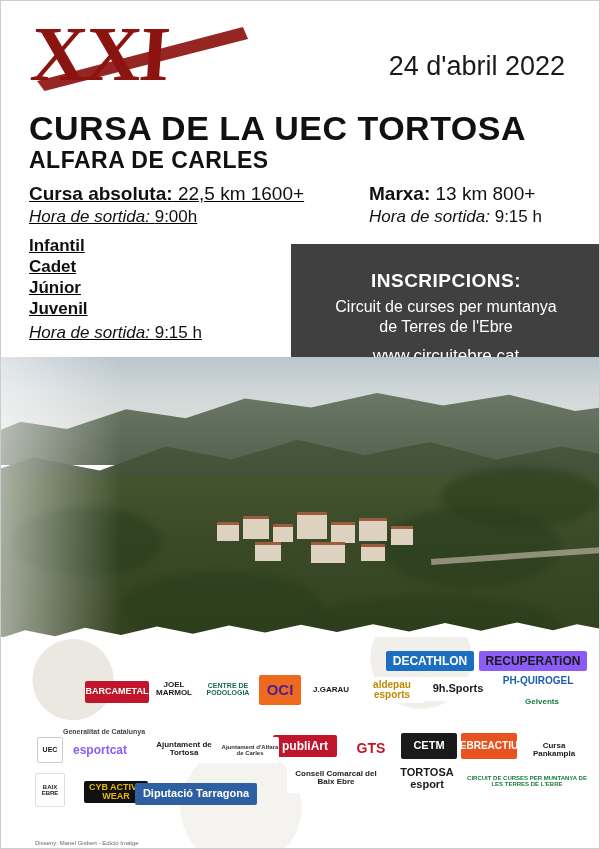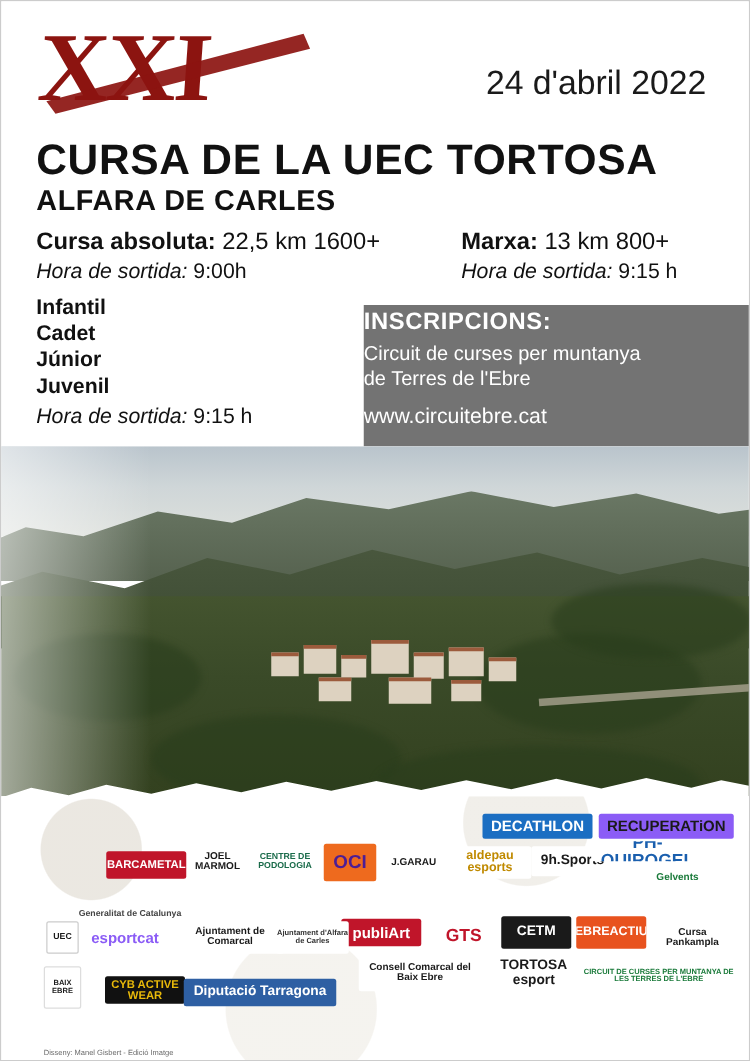--- a/index.html
+++ b/index.html
@@ -84,20 +84,21 @@
     top: 176px;
     width: 600px;
     height: 180px;
     background: #ffffff;
   }
   .col-left {
     position: absolute;
     left: 28px;
     top: 6px;
     width: 300px;
+    text-decoration: underline;
   }
   .col-right {
     position: absolute;
     left: 368px;
     top: 6px;
     width: 220px;
   }
   .race-line {
     font-size: 19px;
     color: #111111;
@@ -131,24 +132,25 @@
   }
   .start-line2 i { font-style: italic; }
 
   
   .inscripcions {
     position: absolute;
     left: 290px;
     top: 243px;
     width: 310px;
     height: 113px;
-    background: #737373;
+    background: #404040;
     color: #ffffff;
+    text-align: center;
     box-sizing: border-box;
-    padding-top: 3px;
+    padding-top: 26px;
   }
   .ins-title {
     font-size: 19px;
     font-weight: bold;
     letter-spacing: 0.5px;
     margin-bottom: 5px;
   }
   .ins-line {
     font-size: 16px;
     line-height: 20px;
@@ -372,21 +374,21 @@
     </div>
     <div class="logo" style="left:306px; top:34px;  width:48px; height:38px; font-size:8px; background:#ffffff; color:#1a1a1a;">
       <span>J.GARAU</span>
     </div>
     <div class="logo" style="left:358px; top:40px;  width:66px; height:26px; font-size:10px; background:#ffffff; color:#c08a00;">
       <span>aldepau esports</span>
     </div>
     <div class="logo" style="left:424px; top:40px;  width:66px; height:24px; font-size:11px; background:#ffffff; color:#1a1a1a;">
       <span>9h.Sports</span>
     </div>
-    <div class="logo" style="left:472px; top:36px;  width:90px; height:16px; font-size:14px; background:#ffffff; color:#1a5fae;">
+    <div class="logo" style="left:492px; top:36px;  width:90px; height:16px; font-size:10px; background:#ffffff; color:#1a5fae;">
       <span>PH-QUIROGEL</span>
     </div>
     <div class="logo" style="left:496px; top:54px;  width:90px; height:22px; font-size:8px; background:#ffffff; color:#1a7a3a;">
       <span>Gelvents</span>
     </div>
 
     <div class="logo" style="left:84px;  top:44px;  width:64px; height:22px; font-size:9px; background:#c0152a; color:#ffffff;">
       <span>BARCAMETAL</span>
     </div>
 
@@ -403,21 +405,21 @@
       <span>EBREACTIU</span>
     </div>
     <div class="logo" style="left:520px; top:96px;  width:66px; height:34px; font-size:8px; background:#ffffff; color:#1a1a1a;">
       <span>Cursa Pankampla</span>
     </div>
 
     <div class="logo" style="left:36px;  top:100px; width:26px; height:26px; font-size:7px; background:#ffffff; color:#1a1a1a; border:1px solid #ccc;">
       <span>UEC</span>
     </div>
     <div class="logo" style="left:140px; top:98px;  width:86px; height:28px; font-size:8px; background:#ffffff; color:#1a1a1a;">
-      <span>Ajuntament de Comarcal</span>
+      <span>Ajuntament de Tortosa</span>
     </div>
     <div class="logo" style="left:220px; top:100px; width:58px; height:26px; font-size:6px; background:#ffffff; color:#333333;">
       <span>Ajuntament d'Alfara de Carles</span>
     </div>
 
     <div class="logo" style="left:60px;  top:104px; width:78px; height:18px; font-size:12px; background:transparent; color:#8b5cf6;">
       <span>esportcat</span>
     </div>
     <div class="logo" style="left:60px;  top:88px;  width:86px; height:14px; font-size:7px; background:transparent; color:#444444;">
       <span>Generalitat de Catalunya</span>
@@ -432,20 +434,20 @@
     <div class="logo" style="left:466px; top:126px; width:120px; height:36px; font-size:6px; background:#ffffff; color:#1a7a3a;">
       <span>CIRCUIT DE CURSES PER MUNTANYA DE LES TERRES DE L'EBRE</span>
     </div>
 
     <div class="logo" style="left:34px;  top:136px; width:30px; height:34px; font-size:6px; background:#ffffff; color:#1a1a1a; border:1px solid #ddd;">
       <span>BAIX EBRE</span>
     </div>
     <div class="logo" style="left:83px;  top:144px; width:64px; height:22px; font-size:9px; background:#111111; color:#e8b90a;">
       <span>CYB ACTIVE WEAR</span>
     </div>
-    <div class="logo" style="left:134px; top:146px; width:122px; height:22px; font-size:11px; background:#2e5fa3; color:#ffffff;margin-left:12px;">
+    <div class="logo" style="left:134px; top:146px; width:122px; height:22px; font-size:11px; background:#2e5fa3; color:#ffffff;">
       <span>Diputació Tarragona</span>
     </div>
 
     <div class="credit">Disseny: Manel Gisbert - Edició Imatge</div>
   </div>
 
 </div>
 
 </body></html>

